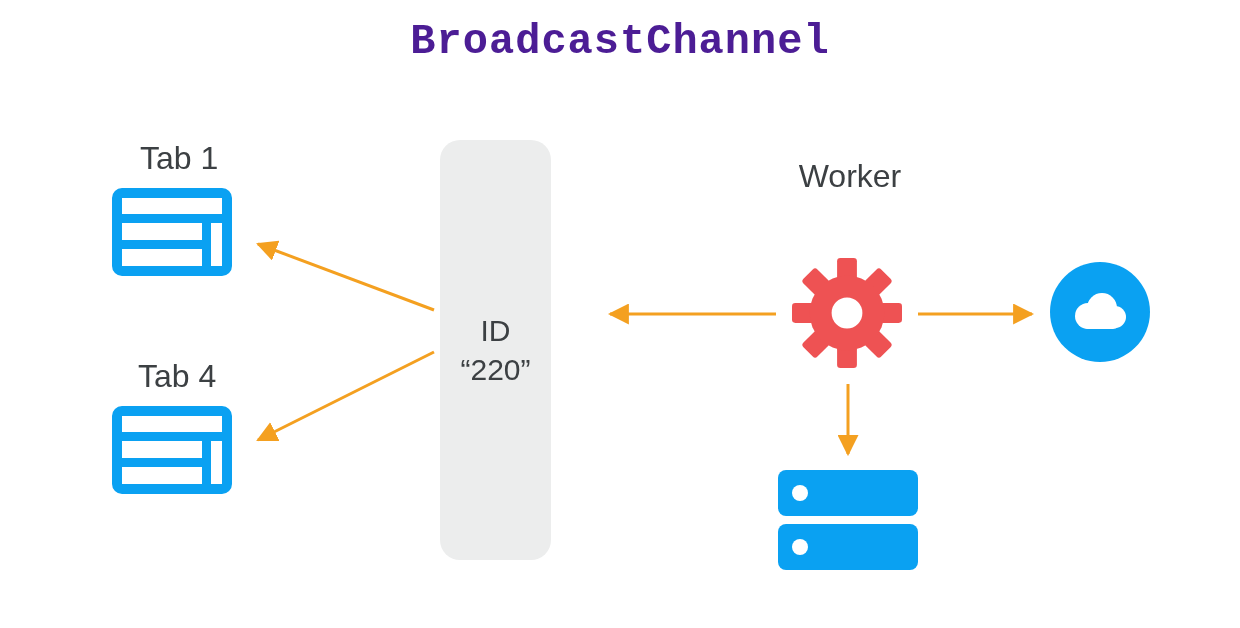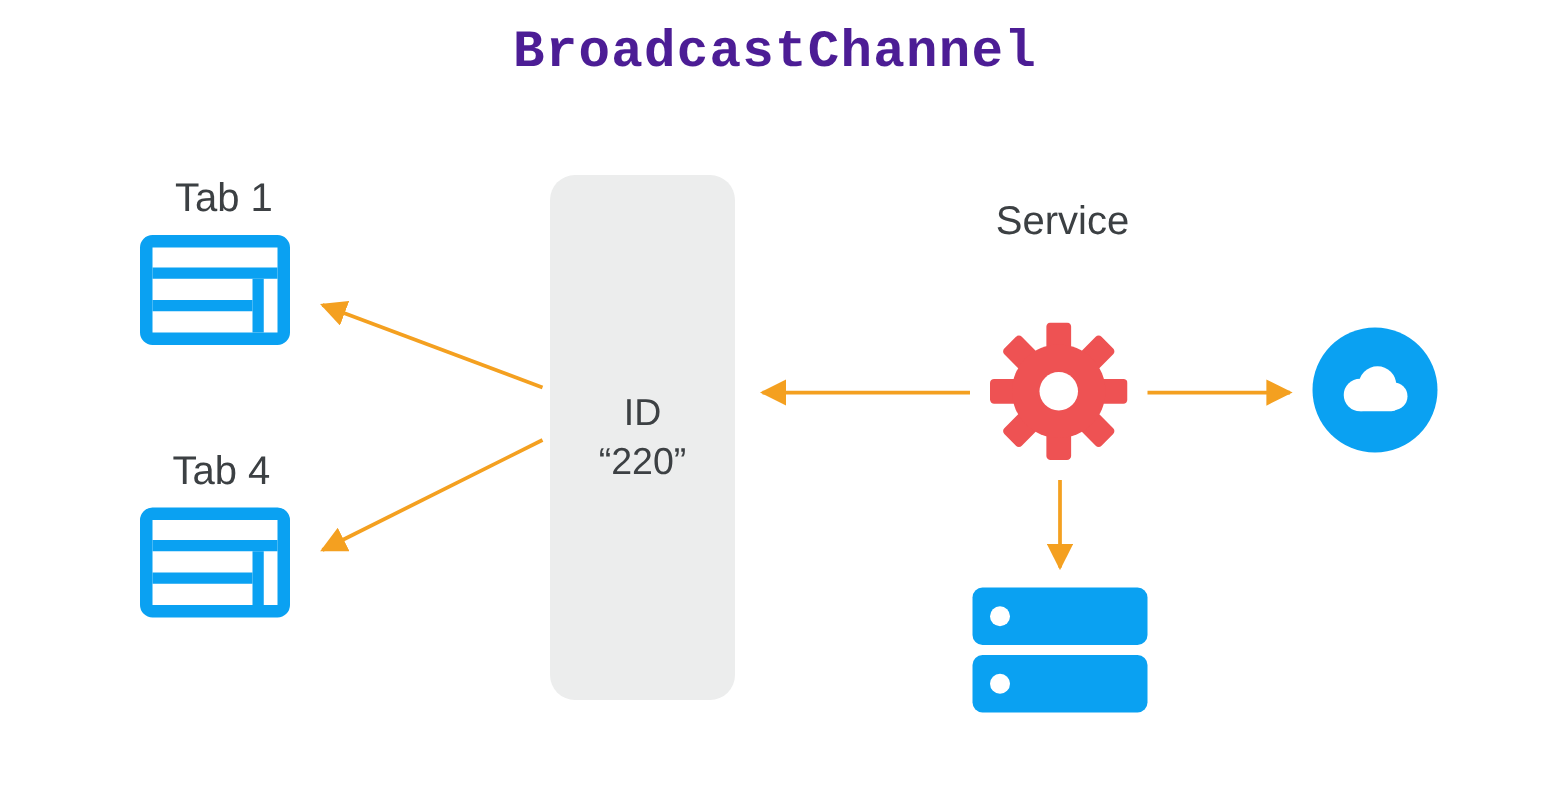--- a/index.html
+++ b/index.html
@@ -147,27 +147,27 @@
   </div>
 
   <div class="tab-label" style="left:138px; top:358px;">Tab 4</div>
   <div class="browser" style="left:112px; top:406px;">
     <div class="frame" style=";border-color:#0aa1f2"></div>
     <div class="tbar" style=";background:#0aa1f2"></div>
     <div class="vbar" style=";border-left-color:#0aa1f2"></div>
     <div class="hbar" style=";background:#0aa1f2"></div>
   </div>
 
-  <div class="channel" style="left:440px; top:140px; width:148px; height:420px;">
+  <div class="channel" style="left:440px; top:140px; width:111px; height:420px;">
     <span>ID</span>
     <span>“220”</span>
   </div>
 
   <div class="svc-label" style="left:760px; top:158px; width:180px;">
-    <span>Service</span><br>
+    <span>Worker</span><br>
   </div>
 
   <div class="gear-wrap" style="left:792px; top:258px;">
     <svg viewBox="0 0 100 100" width="110" height="110">
       <g fill="#ee5253">
 
         <g transform="translate(50,50)">
           <rect x="-9" y="-50" width="18" height="20" rx="3"></rect>
           <rect x="-9" y="30" width="18" height="20" rx="3"></rect>
           <rect x="-50" y="-9" width="20" height="18" rx="3"></rect>

